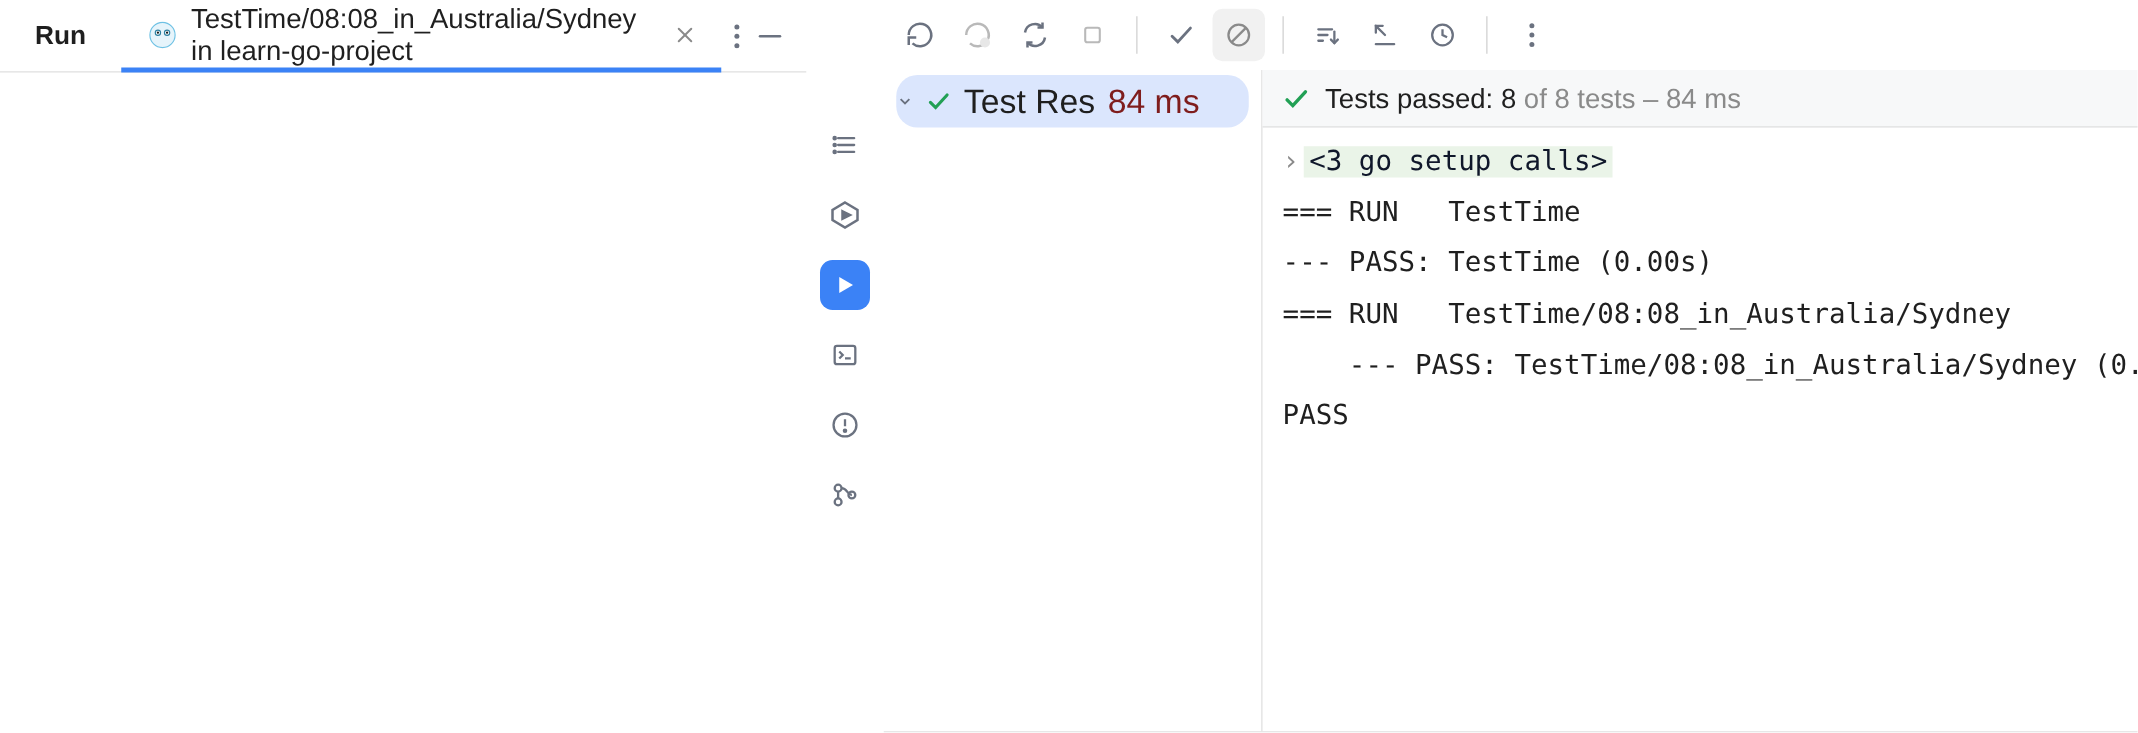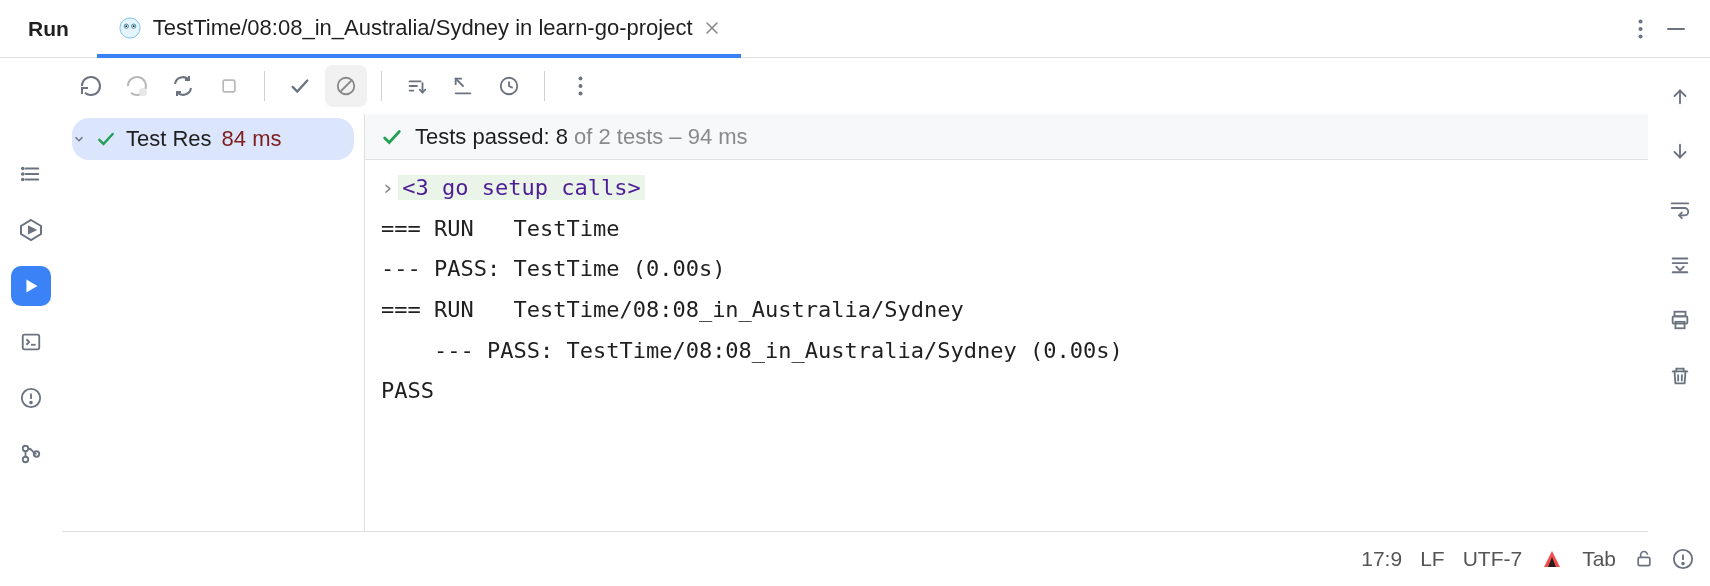--- a/index.html
+++ b/index.html
@@ -5,21 +5,21 @@
   * { box-sizing: border-box; margin: 0; padding: 0; }
   body {
     font-family: -apple-system, BlinkMacSystemFont, "Segoe UI", Arial, sans-serif;
     background: #ffffff;
     color: #1f1f1f;
     width: 1710px;
     height: 586px;
     overflow: hidden;
     font-size: 14px;
   }
-  .root { display: flex; flex-direction: column; height: 100%; }
+  .root { display: flex; flex-direction: row; height: 100%; }
 
   
   .tab-bar {
     display: flex;
     align-items: center;
     height: 58px;
     border-bottom: 1px solid #e0e0e0;
     padding-right: 16px;
   }
   .tab-bar .panel-label {
@@ -107,21 +107,21 @@
     width: 302px;
     padding-top: 4px;
   }
   .tree-row {
     display:flex; align-items:center; gap:10px;
     background:#dbe6fd;
     border-radius: 17px;
     margin: 0 10px;
     height: 42px;
     padding: 0 0;
-    font-size: 22px;
+    font-size: 27px;
   }
   .tree-row .chev { color:#6b7280; }
   .tree-row .chk { color:#22a055; }
   .tree-row .dur { color:#7f1d1d; }
 
   .console {
     flex:1;
     border-left: 1px solid #e0e0e0;
     min-width: 0;
     font-family: ui-monospace, SFMono-Regular, Menlo, Consolas, monospace;
@@ -136,21 +136,21 @@
   }
   .summary-bar .chk { color:#22a055; }
   .summary-bar .txt { font-size:22px; color:#1f1f1f; }
   .summary-bar .muted { color:#8a8a8a; }
   .console-body {
     flex:1; padding: 8px 16px;
     font-size: 22px; line-height: 1.85;
     overflow: hidden; white-space: nowrap;
   }
   .console-body .fold { color:#8a8a8a; margin-right:4px;}
-  .console-body .setup { background:#eaf4e8; color:#4c1d95; padding:0 4px; }
+  .console-body .setup { background:#eaf4e8; color:#0f172a; padding:0 4px; }
   .console-body .path { color:#234b9a; font-weight:600;}
   .console-body pre { font-family: inherit; white-space: pre; }
 
   
   .statusbar {
     height: 54px;
     display:flex; align-items:center;
     padding: 0 16px;
     gap: 18px;
     color:#555;
@@ -347,21 +347,21 @@
         </div>
 
         <div class="console">
           <div class="summary-bar">
             <span class="chk">
               <svg width="22" height="22" viewBox="0 0 24 24" fill="none" stroke="#22a055" stroke-width="3" stroke-linecap="round">
                   <polyline points="4,13 9,18 20,6"></polyline>
                 </svg>
             </span>
             <span class="txt">
-              <span>Tests passed: 8</span><span class="muted"> of 2 tests – 94 ms</span>
+              <span>Tests passed: 8</span><span class="muted"> of 8 tests – 84 ms</span>
             </span>
           </div>
           <div class="console-body">
             <div>
               <span class="fold">›</span><span class="setup">&lt;3 go setup calls&gt;</span>
             </div>
             <pre>=== RUN   TestTime
 --- PASS: TestTime (0.00s)
 === RUN   TestTime/08:08_in_Australia/Sydney
     --- PASS: TestTime/08:08_in_Australia/Sydney (0.00s)

